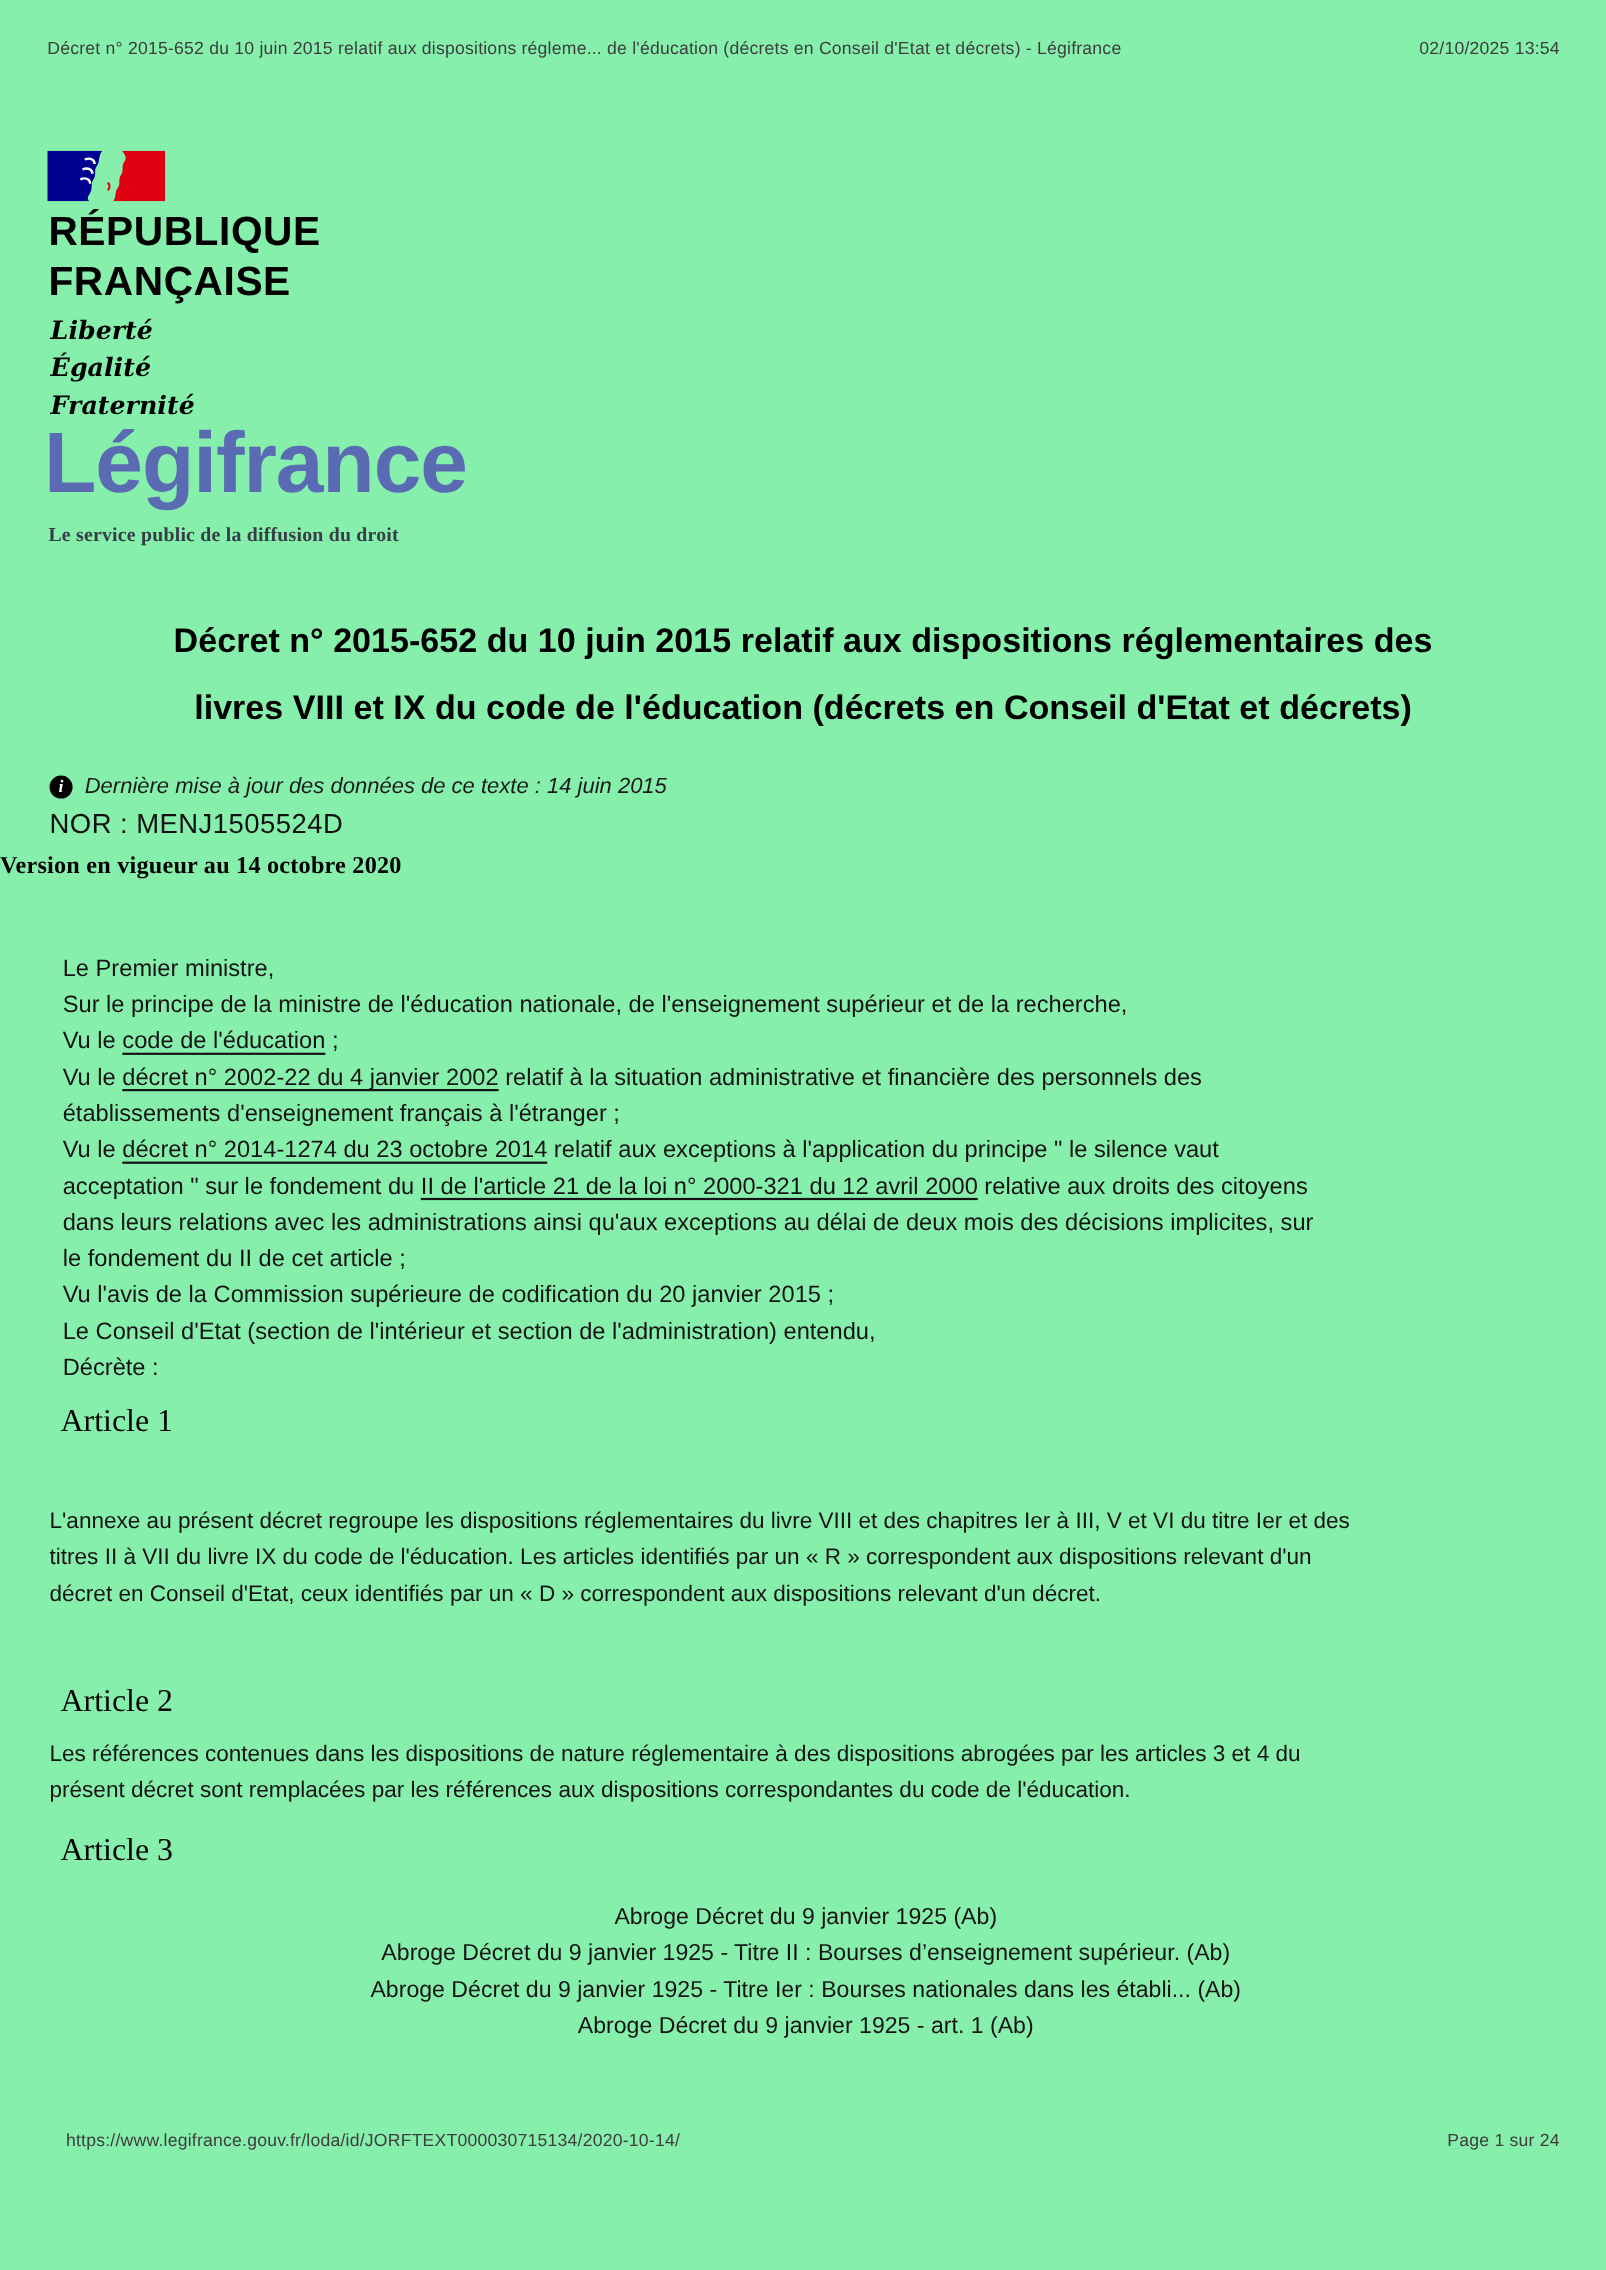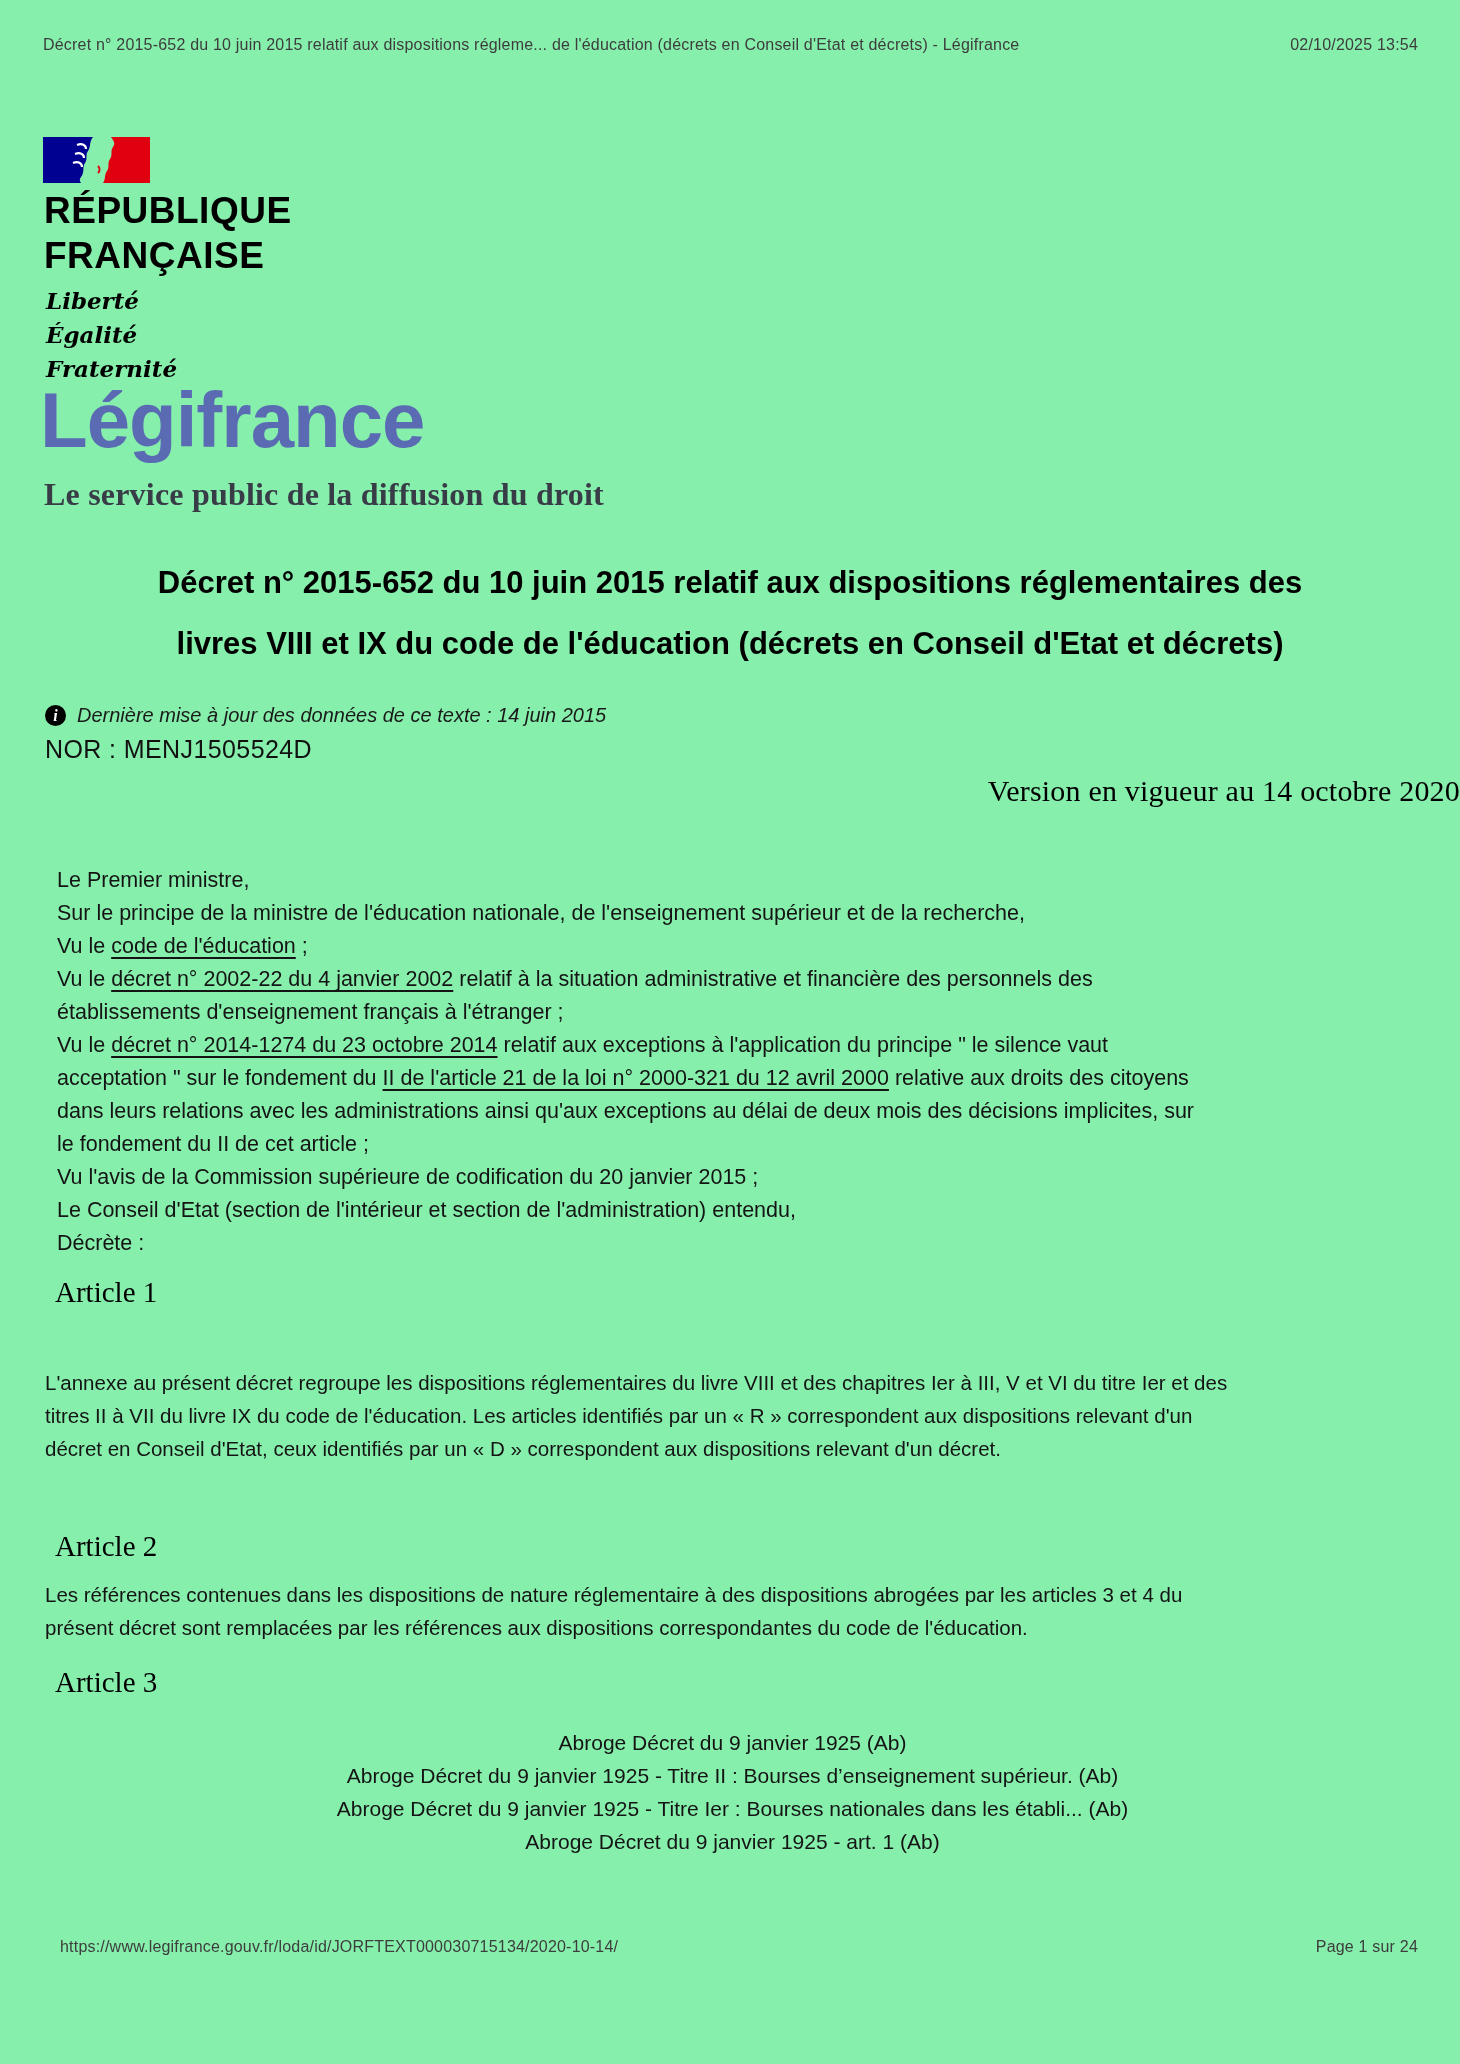--- a/index.html
+++ b/index.html
@@ -36,21 +36,21 @@
     font-size:23px;line-height:34px;color:#000;
   }
   .legifrance-logo{
     position:absolute;top:374px;left:40px;
     font-weight:bold;font-size:78px;line-height:92px;
     color:#5A6BB4;letter-spacing:-1px;
   }
   .tagline{
     position:absolute;top:476px;left:44px;
     font-family:"Liberation Serif",serif;font-weight:bold;
-    font-size:32px;color:#373c46;letter-spacing:.2px;
+    font-size:18px;color:#373c46;letter-spacing:.2px;
   }
   
   .doc-title{
     position:absolute;top:552px;left:0;width:100%;
     text-align:center;font-weight:bold;font-size:31px;line-height:61px;
     color:#000;margin:0;
   }
   .info-row{
     position:absolute;top:704px;left:45px;
     display:flex;align-items:center;gap:11px;
@@ -64,23 +64,23 @@
   }
   .info-note{
     font-style:italic;font-size:20px;color:#1a1a1a;
   }
   .nor{
     position:absolute;top:735px;left:45px;
     font-size:25px;letter-spacing:.4px;color:#111;
   }
   .version-heading{
     position:absolute;top:774px;left:0;width:100%;
-    text-align:right;
-    font-family:"Liberation Serif",serif;font-weight:normal;
-    font-size:30px;color:#000;margin:0;letter-spacing:.2px;
+    text-align:left;
+    font-family:"Liberation Serif",serif;font-weight:bold;
+    font-size:22px;color:#000;margin:0;letter-spacing:.2px;
   }
   
   .preamble{
     position:absolute;top:864px;left:57px;
     font-size:21.5px;line-height:33px;color:#141414;
   }
   .doclink{
     text-decoration:underline;
     text-decoration-thickness:2px;
     text-underline-offset:4px;

